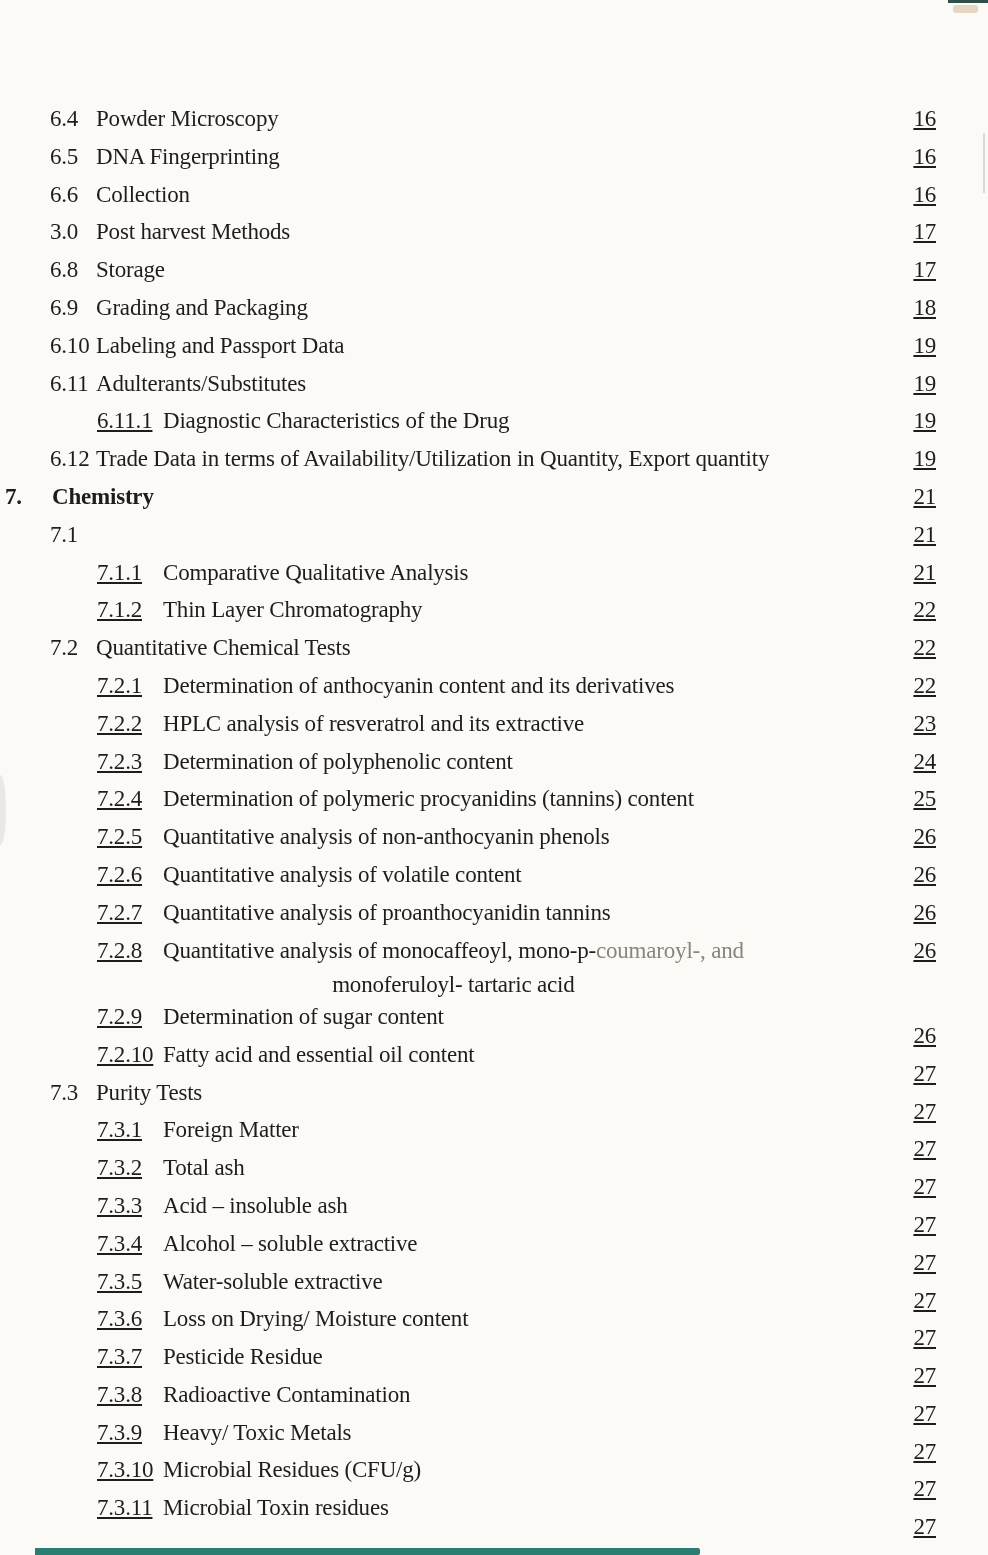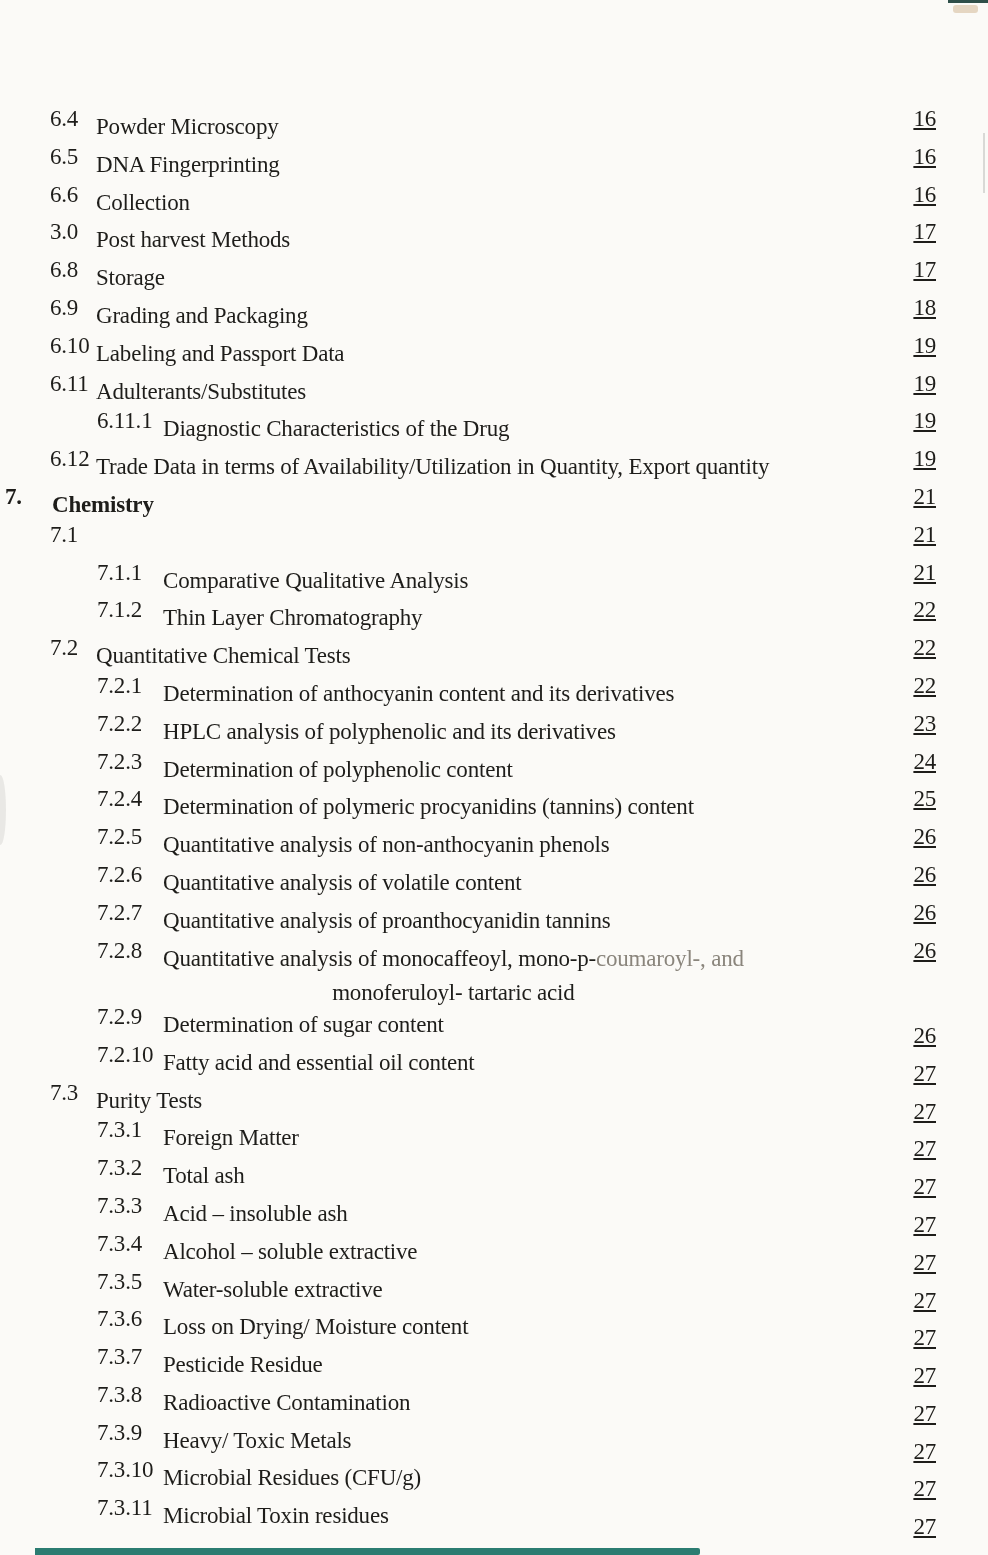--- a/index.html
+++ b/index.html
@@ -24,26 +24,26 @@
   .row{
     position:relative;
     height:37.8px;
     line-height:34px;
     font-size:23px;
     letter-spacing:-0.2px;
     white-space:nowrap;
   }
   .row.tall{height:66.4px;}
   .row .num{position:absolute;top:0;}
-  .row .title{position:absolute;top:8px;}
+  .row .title{position:absolute;top:0;}
   .row.lvl1 .num{left:5px;font-weight:700;}
   .row.lvl1 .title{left:52px;font-weight:700;}
   .row.lvl2 .num{left:50px;}
   .row.lvl2 .title{left:96px;}
-  .row.lvl3 .num{left:97px;}
+  .row.lvl3 .num{left:97px;text-decoration:underline;}
   .row.lvl3 .title{left:163px;text-align:center;}
   .row .pg{
     position:absolute;
     right:52px;top:0;
     width:46px;
     text-align:right;
     text-decoration:underline;
   }
   .row .pg.low{top:19px;}
   .fade{color:var(--ink-faded);}
@@ -172,21 +172,21 @@
   </div>
 
   <div class="row lvl3">
     <span class="num">7.2.1</span>
     <span class="title">Determination of anthocyanin content and its derivatives</span>
     <span class="pg">22</span>
   </div>
 
   <div class="row lvl3">
     <span class="num">7.2.2</span>
-    <span class="title">HPLC analysis of polyphenolic and its derivatives</span>
+    <span class="title">HPLC analysis of resveratrol and its extractive</span>
     <span class="pg">23</span>
   </div>
 
   <div class="row lvl3">
     <span class="num">7.2.3</span>
     <span class="title">Determination of polyphenolic content</span>
     <span class="pg">24</span>
   </div>
 
   <div class="row lvl3">

